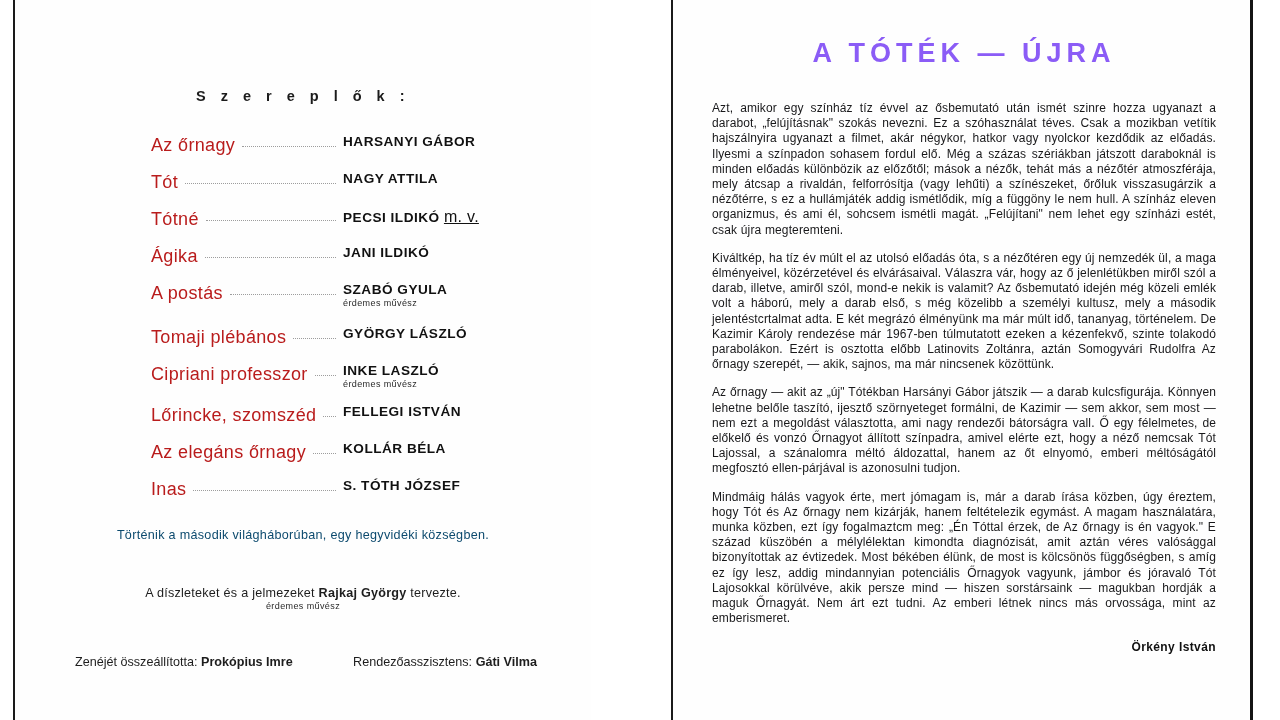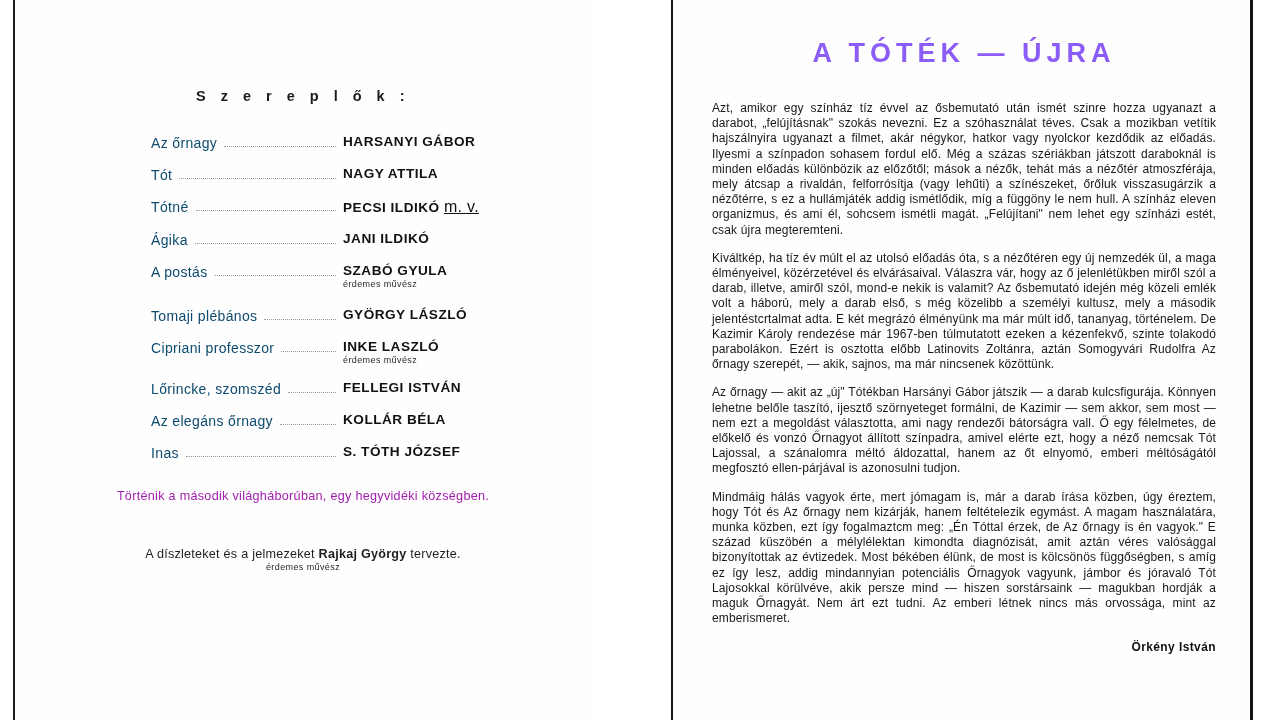--- a/index.html
+++ b/index.html
@@ -73,22 +73,22 @@
   }
 
   .cast-row {
     display: flex;
     align-items: flex-start;
     margin-bottom: 15px;
   }
   .cast-row.gap-top { margin-top: 18px; }
 
   .role {
-    font-size: 14px;
-    color: #0c4a6e;
+    font-size: 18px;
+    color: #b91c1c;
     white-space: nowrap;
     letter-spacing: 0.35px;
     padding-top: 1px;
   }
   .leader {
     flex: 1 1 auto;
     min-width: 12px;
     margin: 0 7px;
     position: relative;
     height: 16px;
@@ -123,21 +123,21 @@
     letter-spacing: 0.4px;
     color: #2a2a2a;
     margin-top: 1px;
   }
 
   .setting-note {
     margin-top: 28px;
     text-align: center;
     font-size: 12.6px;
     letter-spacing: 0.3px;
-    color: #a21caf;
+    color: #0c4a6e;
   }
 
   .design-credit {
     margin-top: 44px;
     text-align: center;
     font-size: 12.6px;
     letter-spacing: 0.25px;
     color: #1d1d1d;
   }
   .design-credit b { font-weight: 700; text-align: right; }
@@ -276,20 +276,24 @@
           </div>
         </div>
 
       <div class="setting-note">Történik a második világháborúban, egy hegyvidéki községben.</div>
 
       <div class="design-credit">
         <div><span>A díszleteket és a jelmezeket </span><b>Rajkaj György</b><span> tervezte.</span></div>
         <div class="honorific">érdemes művész</div>
       </div>
 
+      <div class="bottom-credits">
+        <div><span>Zenéjét összeállította: </span><b>Prokópius Imre</b></div>
+        <div><span>Rendezőasszisztens: </span><b>Gáti Vilma</b></div>
+      </div>
 
     </div>
   </div>
 
   <div class="gutter"></div>
 
   <div class="page page-right">
     <div class="right-inner">
 
       <div class="essay-title">A TÓTÉK — ÚJRA</div>

